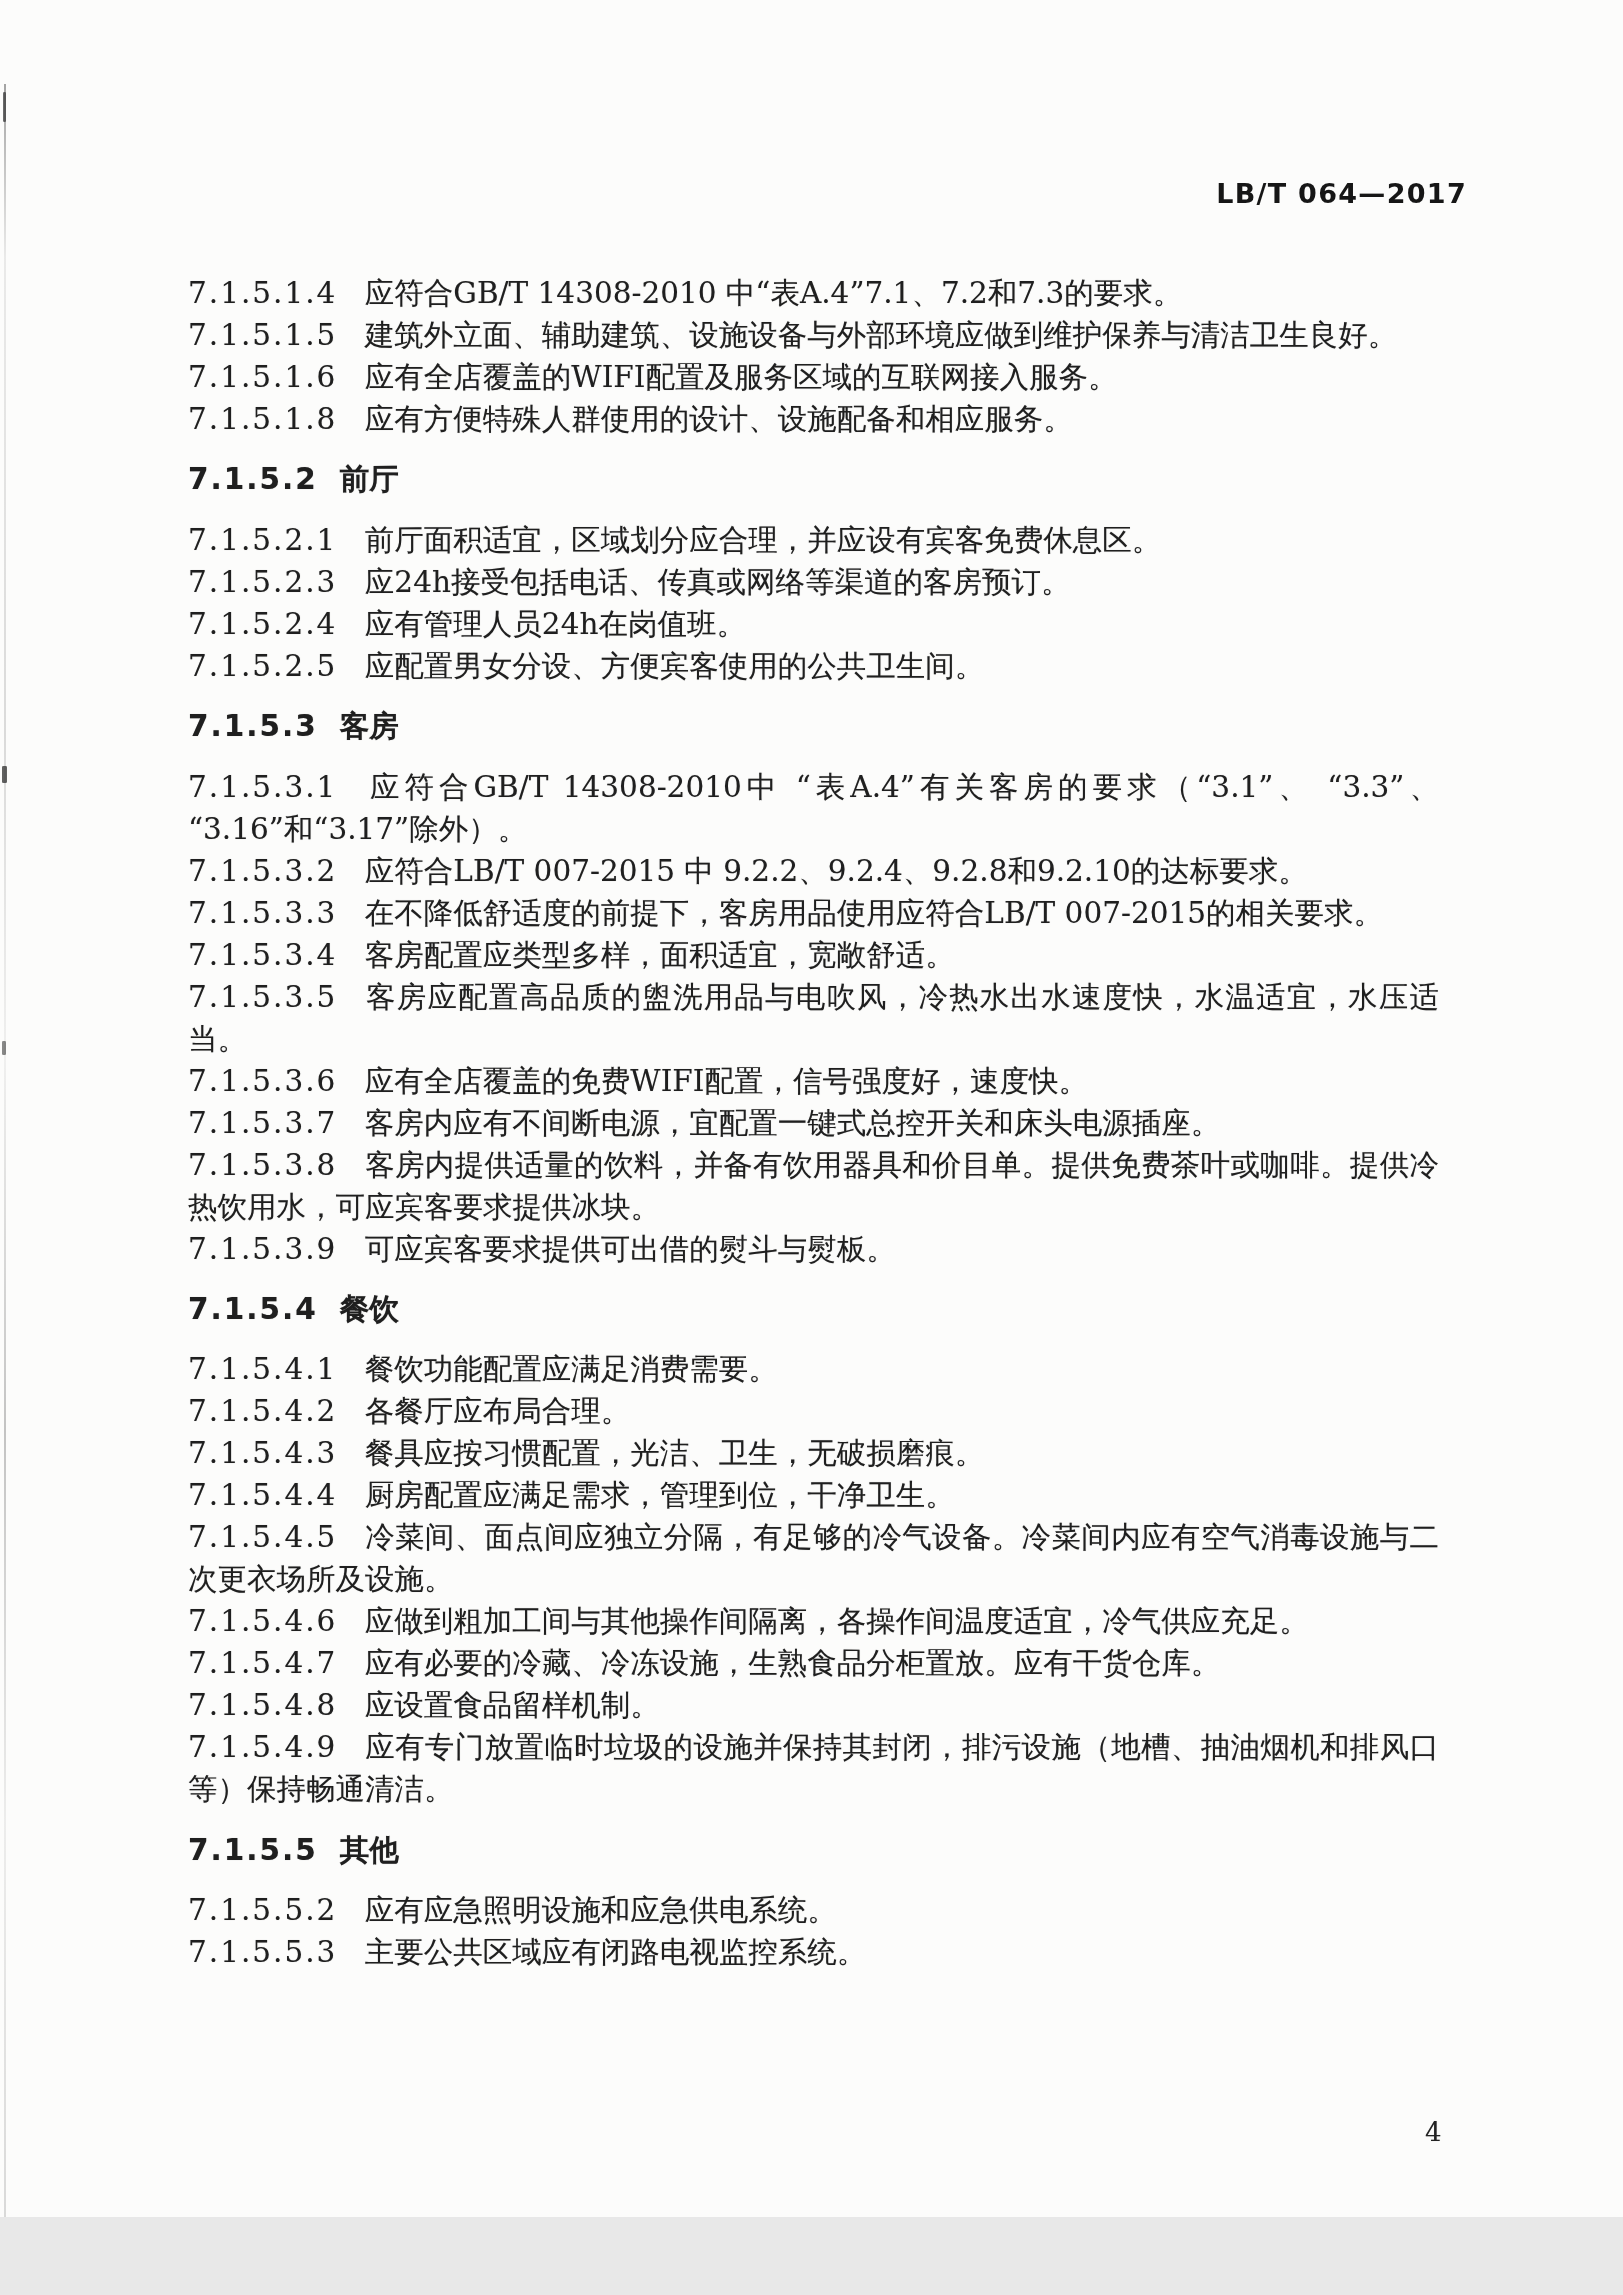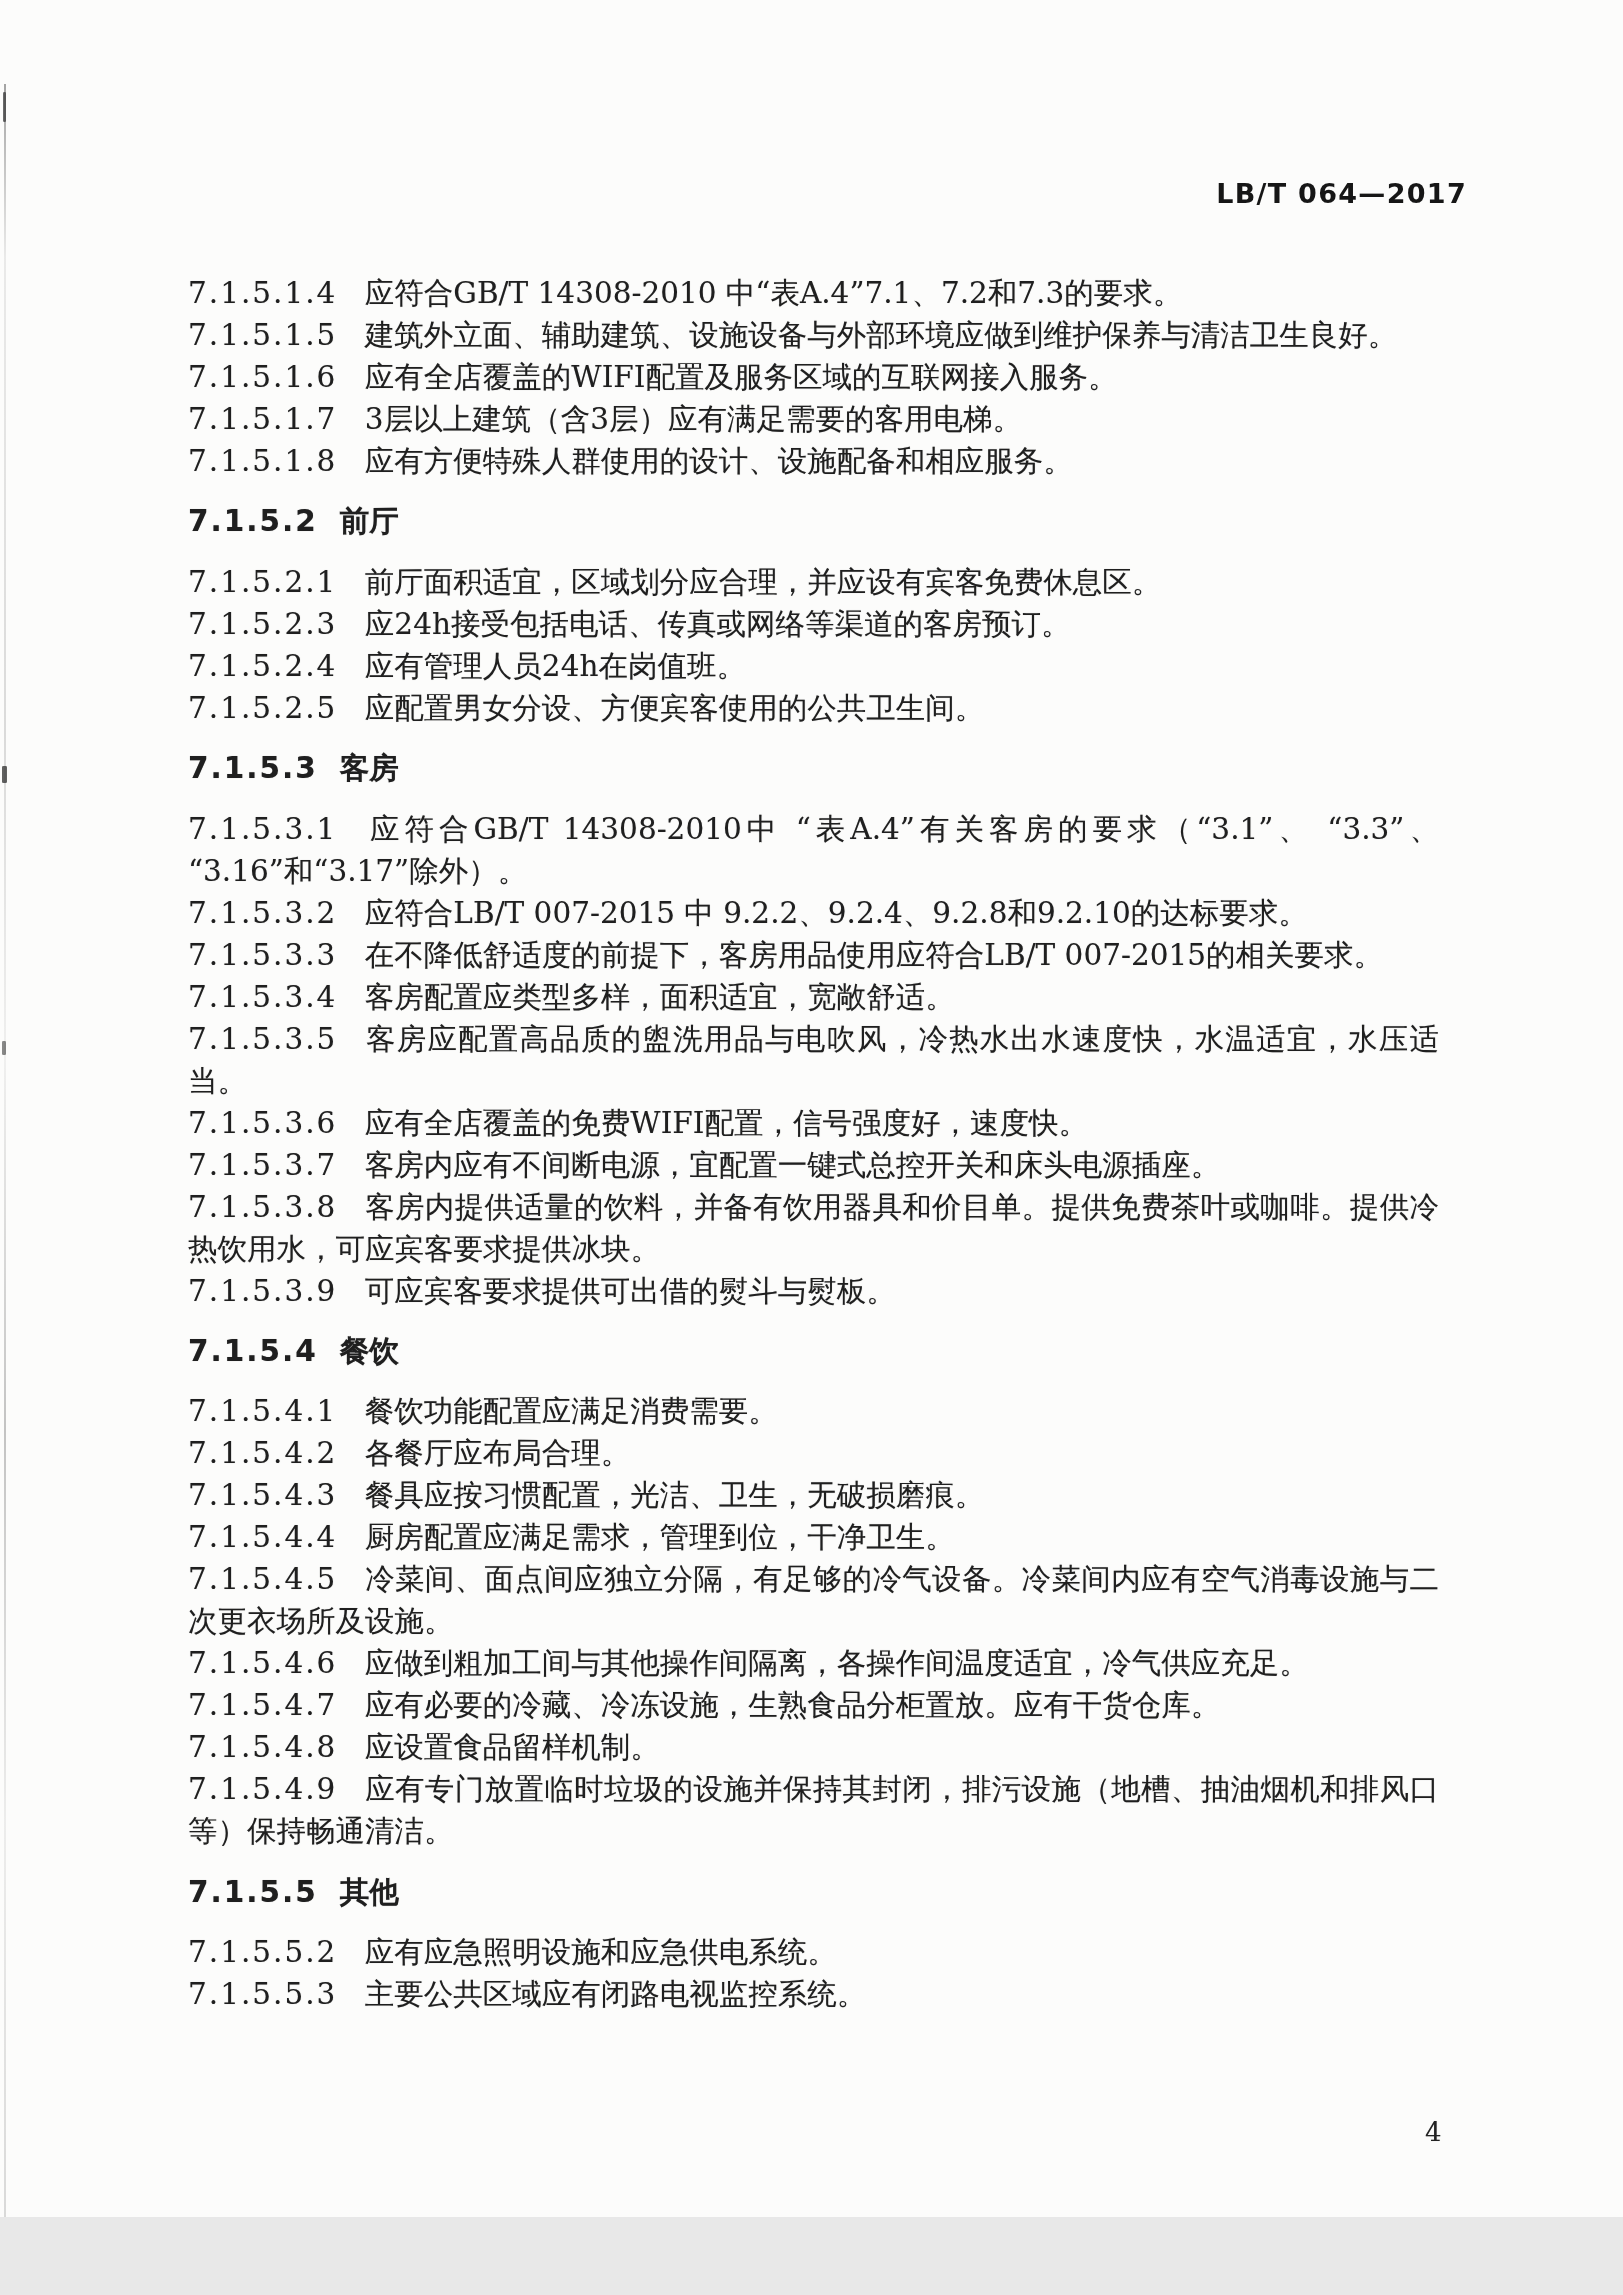--- a/index.html
+++ b/index.html
@@ -83,21 +83,20 @@
   <div class="edge-mark m1"></div>
   <div class="edge-mark m2"></div>
   <div class="edge-mark m3"></div>
 
   <div class="doc-code">LB/T 064—2017</div>
 
   <div class="content">
     <p><span class="num">7.1.5.1.4</span><span class="txt">应符合GB/T 14308-2010 中“表A.4”7.1、7.2和7.3的要求。</span></p>
     <p><span class="num">7.1.5.1.5</span><span class="txt">建筑外立面、辅助建筑、设施设备与外部环境应做到维护保养与清洁卫生良好。</span></p>
     <p><span class="num">7.1.5.1.6</span><span class="txt">应有全店覆盖的WIFI配置及服务区域的互联网接入服务。</span></p>
-    <p><span class="num">7.1.5.1.7</span><span class="txt">3层以上建筑（含3层）应有满足需要的客用电梯。</span></p>
     <p><span class="num">7.1.5.1.8</span><span class="txt">应有方便特殊人群使用的设计、设施配备和相应服务。</span></p>
 
     <p class="heading"><span class="num">7.1.5.2</span><span class="txt">前厅</span></p>
 
     <p><span class="num">7.1.5.2.1</span><span class="txt">前厅面积适宜，区域划分应合理，并应设有宾客免费休息区。</span></p>
     <p><span class="num">7.1.5.2.3</span><span class="txt">应24h接受包括电话、传真或网络等渠道的客房预订。</span></p>
     <p><span class="num">7.1.5.2.4</span><span class="txt">应有管理人员24h在岗值班。</span></p>
     <p><span class="num">7.1.5.2.5</span><span class="txt">应配置男女分设、方便宾客使用的公共卫生间。</span></p>
 
     <p class="heading"><span class="num">7.1.5.3</span><span class="txt">客房</span></p>

